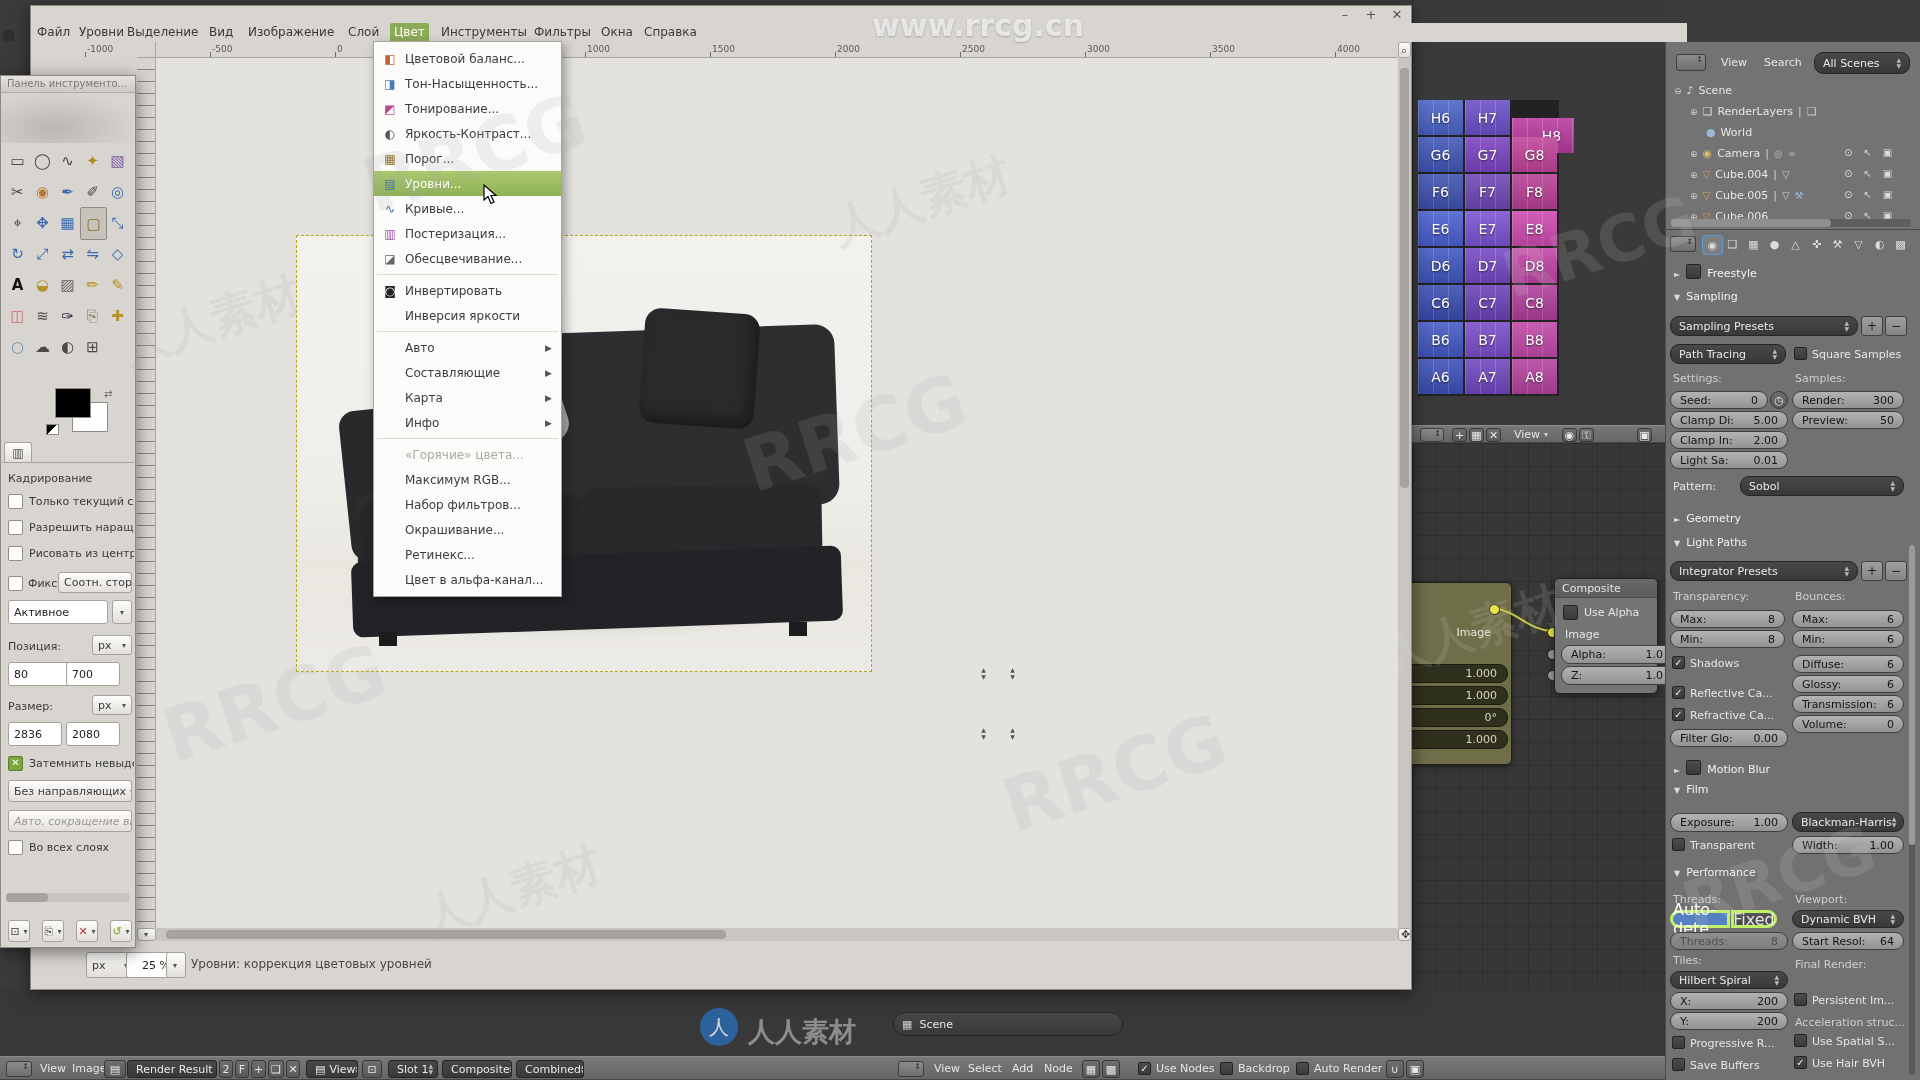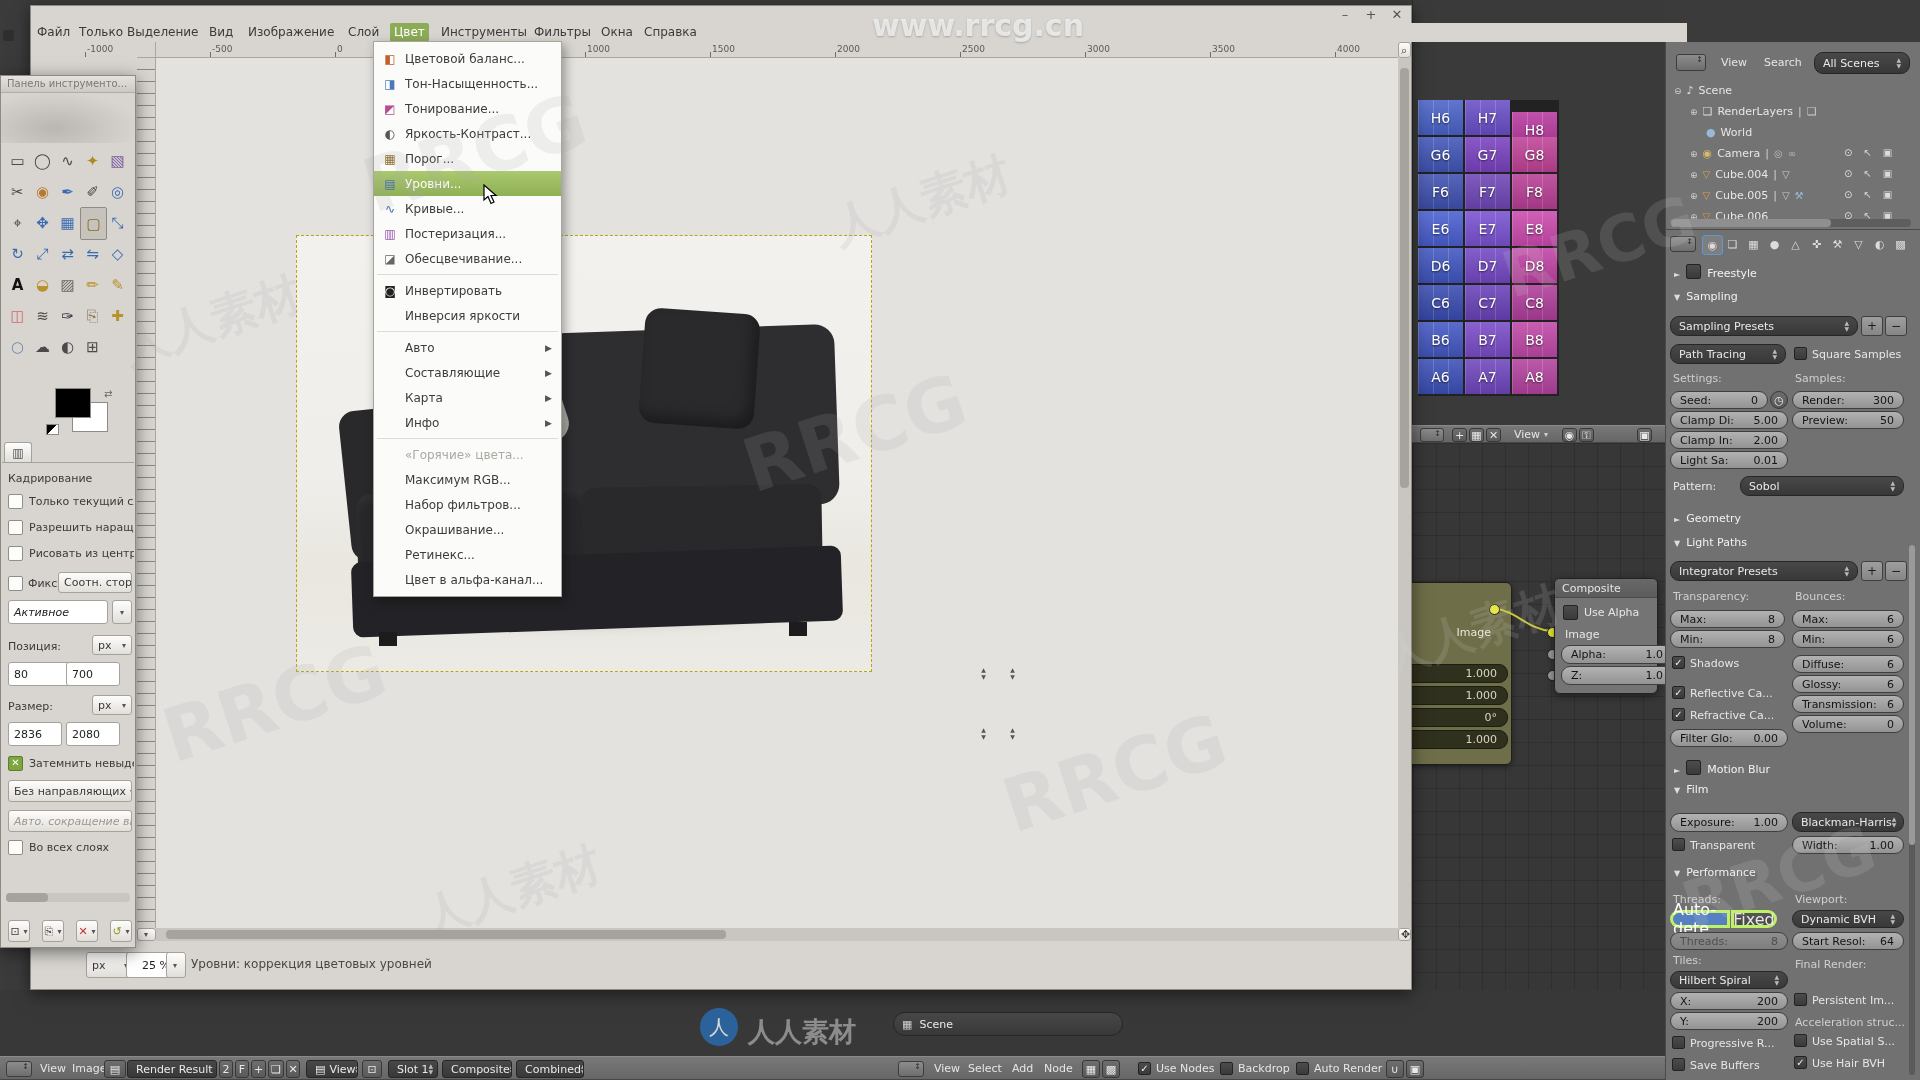--- a/index.html
+++ b/index.html
@@ -73,21 +73,21 @@
 </head>
 <body>
 
 <div id="screen">
 
   <div class="a" style="left:1412px;top:0;width:253px;height:443px;background:#3a3a3a;border-left:1px solid #2a2a2a"></div>
   <div class="a" style="left:1418px;top:100px;width:141px;height:296px;background:#222">
 
     <div class="gcell" style="left: 0px; top: 0px; background-color: rgb(74, 99, 200);">H6</div>
     <div class="gcell" style="left: 47px; top: 0px; background-color: rgb(106, 79, 200);">H7</div>
-    <div class="gcell" style="left: 94px; top: 12px; background-color: rgb(184, 58, 160);">H8</div>
+    <div class="gcell" style="left: 94px; top: 18px; background-color: rgb(184, 58, 160); padding-left: 17px;">H8</div>
     <div class="gcell" style="left: 0px; top: 37px; background-color: rgb(65, 86, 184);">G6</div>
     <div class="gcell" style="left: 47px; top: 37px; background-color: rgb(122, 66, 192);">G7</div>
     <div class="gcell" style="left: 94px; top: 37px; background-color: rgb(192, 67, 152);">G8</div>
     <div class="gcell" style="left: 0px; top: 74px; background-color: rgb(63, 81, 176);">F6</div>
     <div class="gcell" style="left: 47px; top: 74px; background-color: rgb(110, 70, 182);">F7</div>
     <div class="gcell" style="left: 94px; top: 74px; background-color: rgb(184, 63, 150);">F8</div>
     <div class="gcell" style="left: 0px; top: 111px; background-color: rgb(74, 95, 208);">E6</div>
     <div class="gcell" style="left: 47px; top: 111px; background-color: rgb(122, 82, 210);">E7</div>
     <div class="gcell" style="left: 94px; top: 111px; background-color: rgb(204, 73, 174);">E8</div>
     <div class="gcell" style="left: 0px; top: 148px; background-color: rgb(64, 86, 192);">D6</div>
@@ -447,21 +447,21 @@
     <div class="a bbtn" style="left:516px;top:3px;width:18px;height:18px">▣</div>
   </div>
 
   <div class="a gwin" style="left:30px;top:5px;width:1382px;height:985px"></div>
   <div class="a wbtn" style="left:1336px;top:8px">–</div>
   <div class="a wbtn" style="left:1362px;top:8px">+</div>
   <div class="a wbtn" style="left:1388px;top:8px">✕</div>
 
   <div class="a gmb" style="left:31px;top:23px;width:1656px;height:19px;background:#d8d5d0">
     <span class="gmi" style="left:2px">Файл</span>
-    <span class="gmi" style="left:44px">Только</span>
+    <span class="gmi" style="left:44px">Уровни</span>
     <span class="gmi" style="left:92px">Выделение</span>
     <span class="gmi" style="left:174px">Вид</span>
     <span class="gmi" style="left:213px">Изображение</span>
     <span class="gmi" style="left:313px">Слой</span>
     <span class="gmi act" style="left:359px">Цвет</span>
     <span class="gmi" style="left:406px">Инструменты</span>
     <span class="gmi" style="left:499px">Фильтры</span>
     <span class="gmi" style="left:566px">Окна</span>
     <span class="gmi" style="left:609px">Справка</span>
   </div>
@@ -590,21 +590,21 @@
       <span class="gcb"></span>
       <span class="glab">Рисовать из центра</span>
     </div>
   <div class="a" style="left:8px;top:576px;display:flex;align-items:center;gap:5px">
       <span class="gcb"></span>
       <span class="glab">Фикс.:</span>
     </div>
   <div class="a gsel" style="left:58px;top:572px;width:74px;height:21px">
       <span>Соотн. сторон</span>
     </div>
-  <div class="a gfield" style="left:8px;top:600px;width:100px;height:24px;font-style:italic">Активное</div>
+  <div class="a gfield" style="left:8px;top:600px;width:100px;height:24px;">Активное</div>
   <div class="a gsel" style="left:112px;top:600px;width:20px;height:24px;padding:0 3px"></div>
   <div class="a glab" style="left:8px;top:640px">Позиция:</div>
   <div class="a gsel" style="left:92px;top:635px;width:40px;height:20px">
       <span>px</span>
     </div>
   <div class="a gfield" style="left:8px;top:662px;width:67px;height:24px">80</div>
     <span class="a spin" style="left:50px;top:666px">▲<br>▼</span>
   <div class="a gfield" style="left:66px;top:662px;width:54px;height:24px">700</div>
     <span class="a spin" style="left:108px;top:666px">▲<br>▼</span>
   <div class="a glab" style="left:8px;top:700px">Размер:</div>

